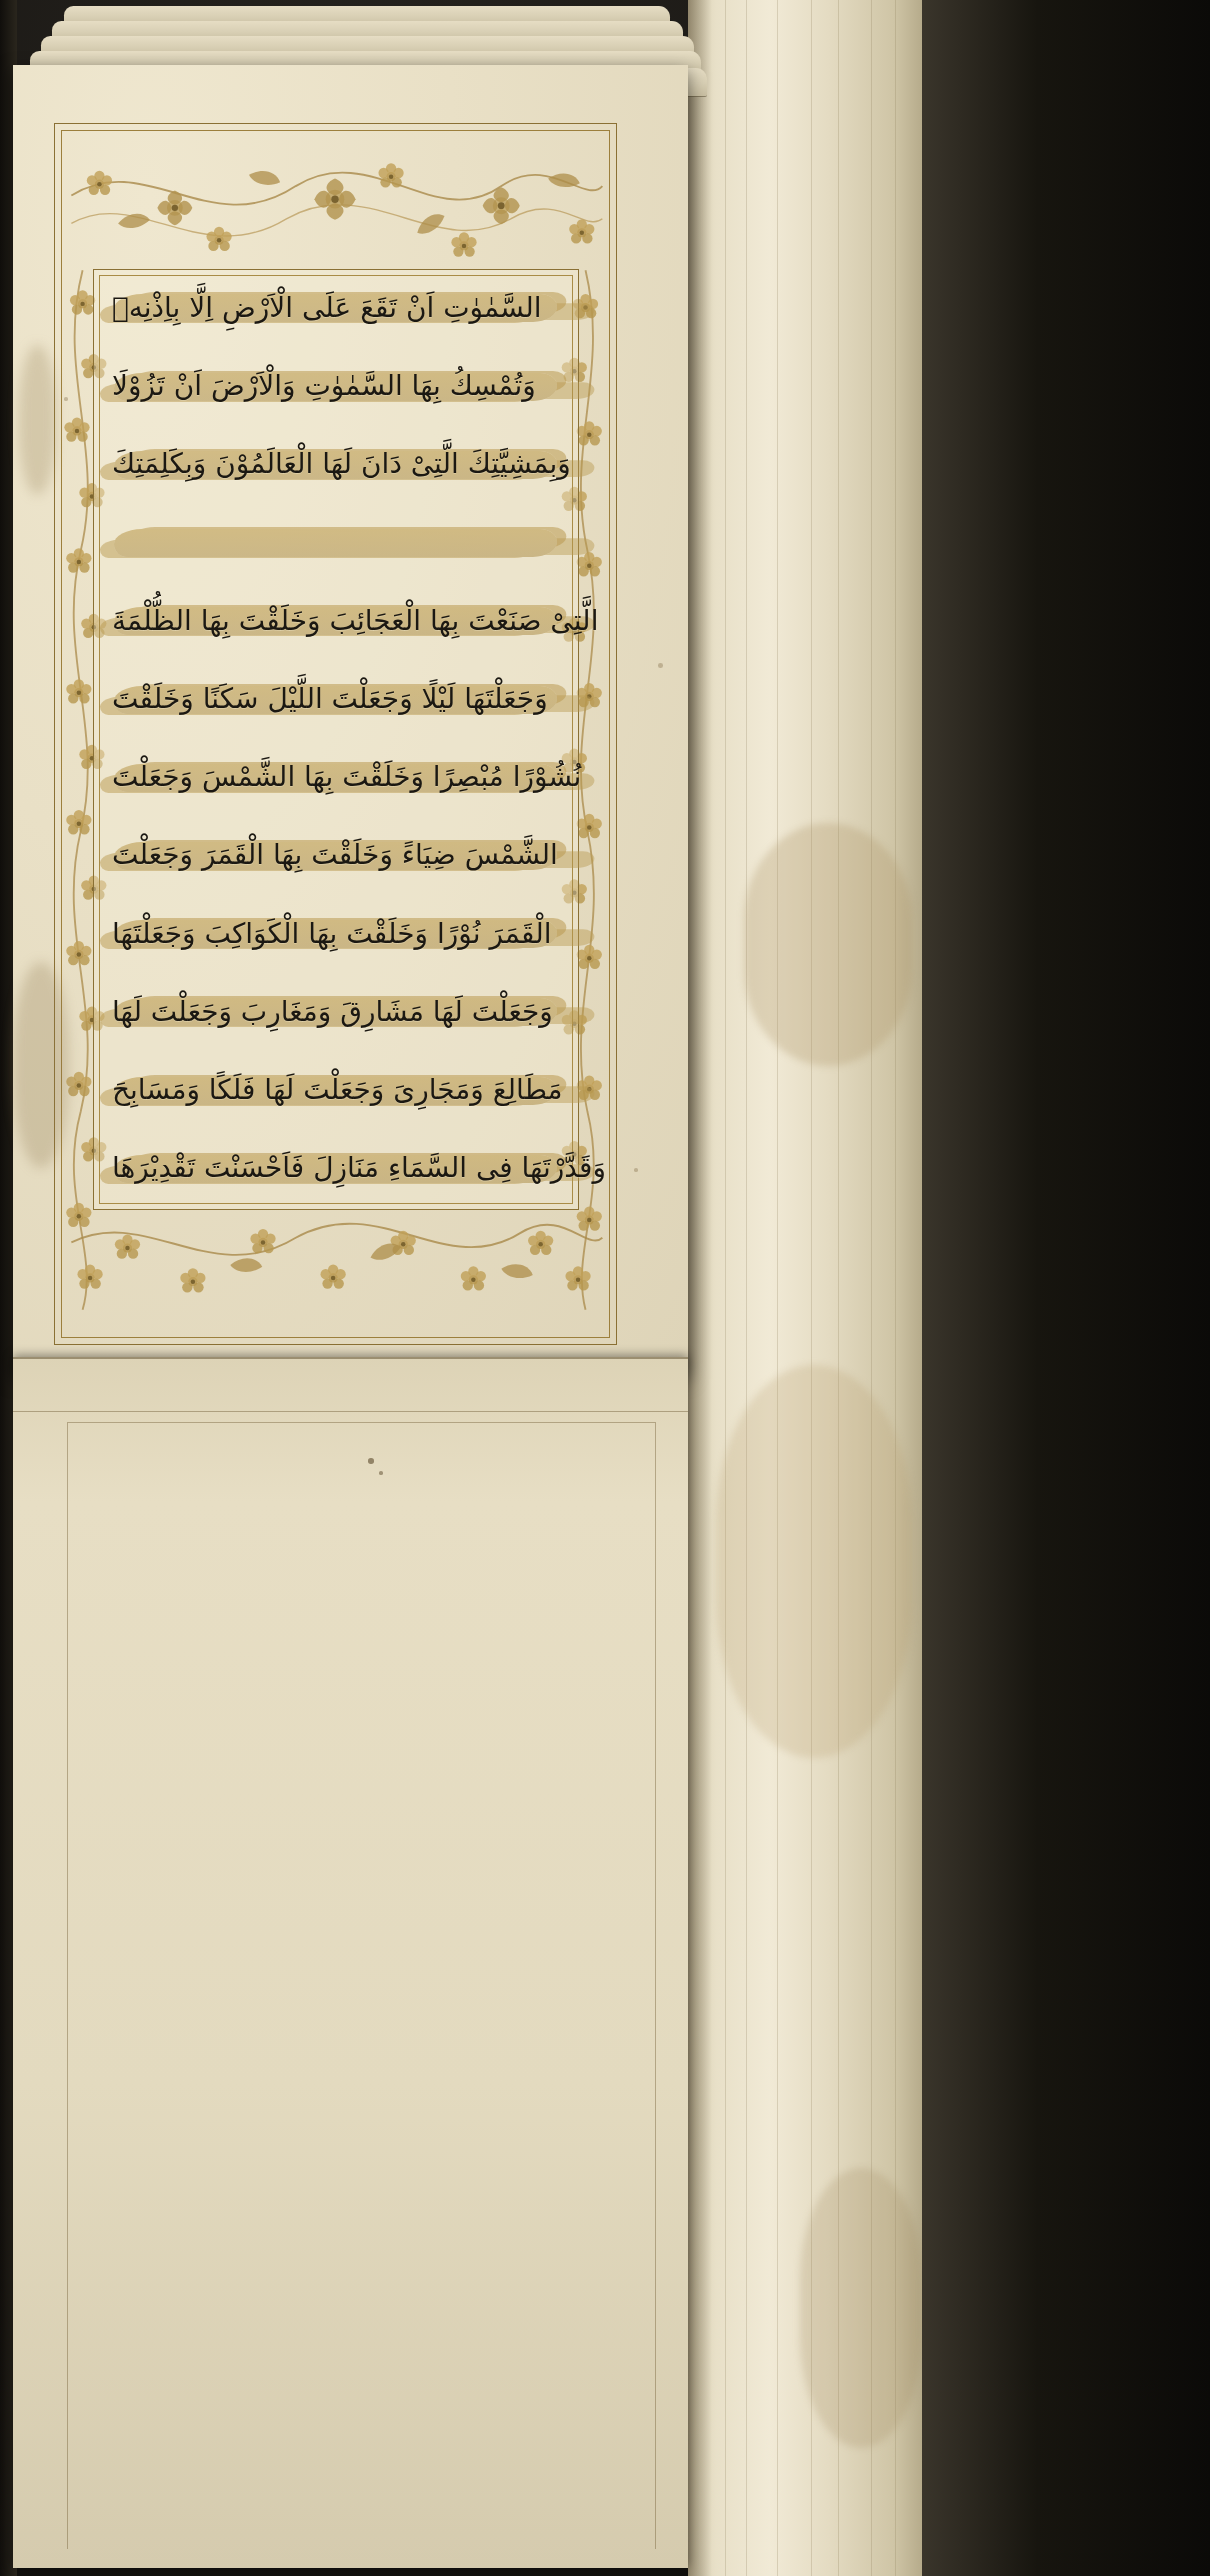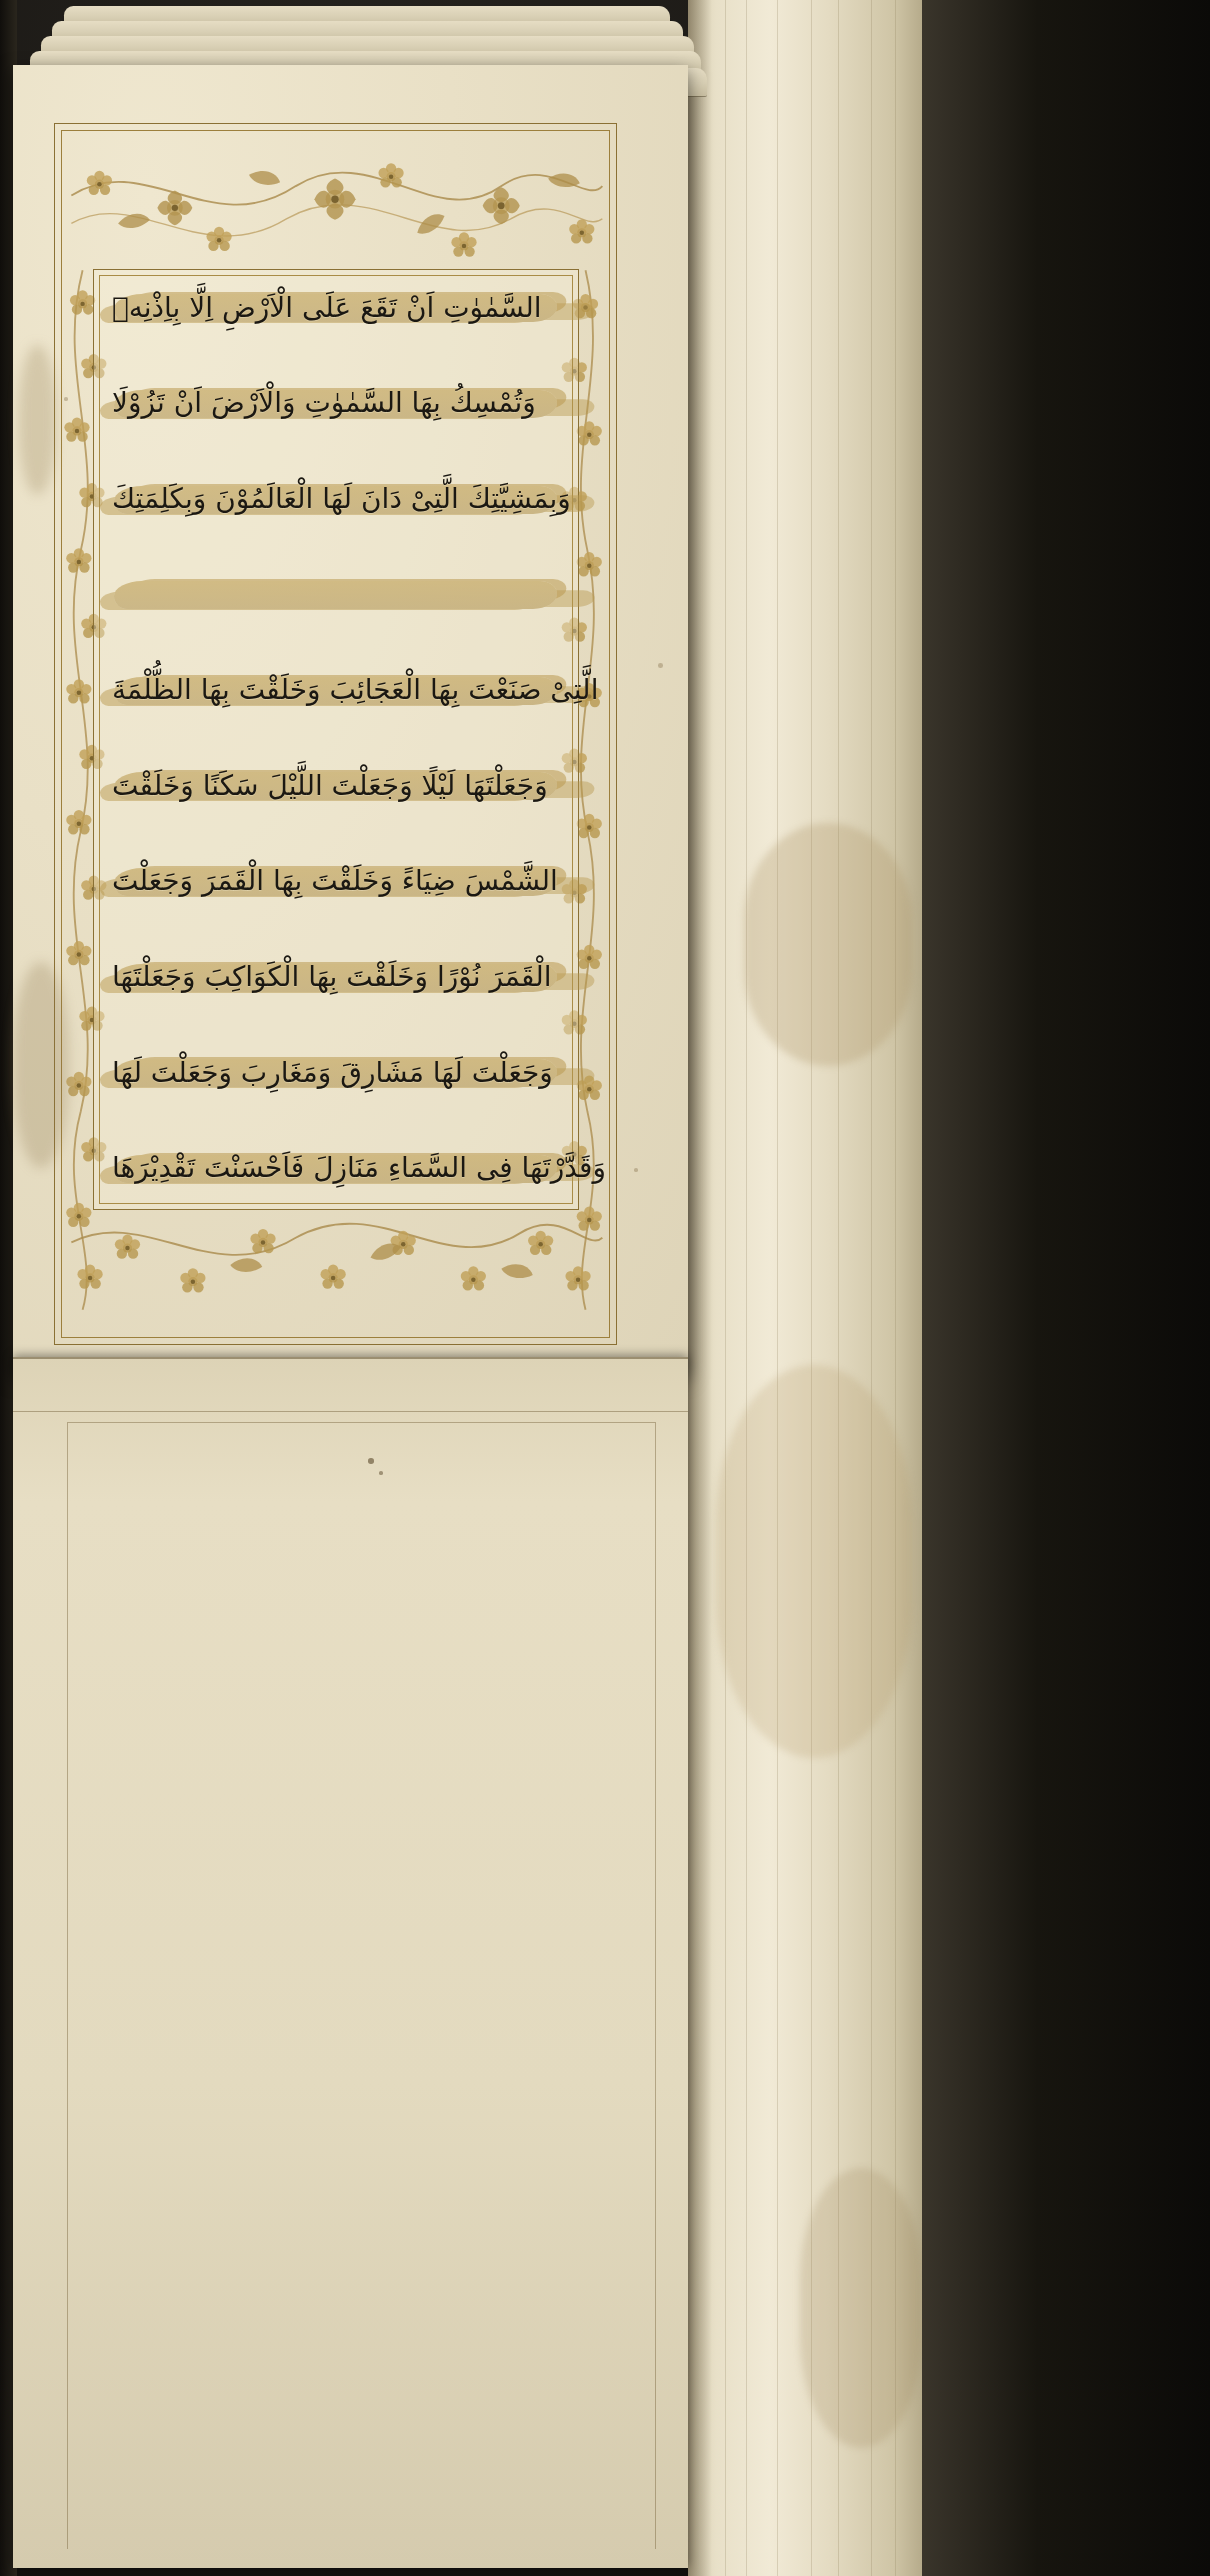--- a/index.html
+++ b/index.html
@@ -388,29 +388,37 @@
       <div class="line">
         <div class="cloud"></div>
         <span class="arabic">الَّتِىْ صَنَعْتَ بِهَا الْعَجَائِبَ وَخَلَقْتَ بِهَا الظُّلْمَةَ</span>
       </div>
       <div class="line">
         <div class="cloud"></div>
         <span class="arabic">وَجَعَلْتَهَا لَيْلًا وَجَعَلْتَ اللَّيْلَ سَكَنًا وَخَلَقْتَ</span>
       </div>
       <div class="line">
         <div class="cloud"></div>
+        <span class="arabic">نُشُوْرًا مُبْصِرًا وَخَلَقْتَ بِهَا الشَّمْسَ وَجَعَلْتَ</span>
+      </div>
+      <div class="line">
+        <div class="cloud"></div>
         <span class="arabic">الشَّمْسَ ضِيَاءً وَخَلَقْتَ بِهَا الْقَمَرَ وَجَعَلْتَ</span>
       </div>
       <div class="line">
         <div class="cloud"></div>
         <span class="arabic">الْقَمَرَ نُوْرًا وَخَلَقْتَ بِهَا الْكَوَاكِبَ وَجَعَلْتَهَا</span>
       </div>
       <div class="line">
         <div class="cloud"></div>
         <span class="arabic">وَجَعَلْتَ لَهَا مَشَارِقَ وَمَغَارِبَ وَجَعَلْتَ لَهَا</span>
+      </div>
+      <div class="line">
+        <div class="cloud"></div>
+        <span class="arabic">مَطَالِعَ وَمَجَارِىَ وَجَعَلْتَ لَهَا فَلَكًا وَمَسَابِحَ</span>
       </div>
       <div class="line">
         <div class="cloud"></div>
         <span class="arabic">وَقَدَّرْتَهَا فِى السَّمَاءِ مَنَازِلَ فَاَحْسَنْتَ تَقْدِيْرَهَا</span>
       </div>
     </div>
 
     <div class="catchword">الحمد</div>
 
     <div class="blotch" style="left:5.6px;  top:280px;  width:37px;  height:150px; background:rgba(150,128,86,0.28);"></div>

